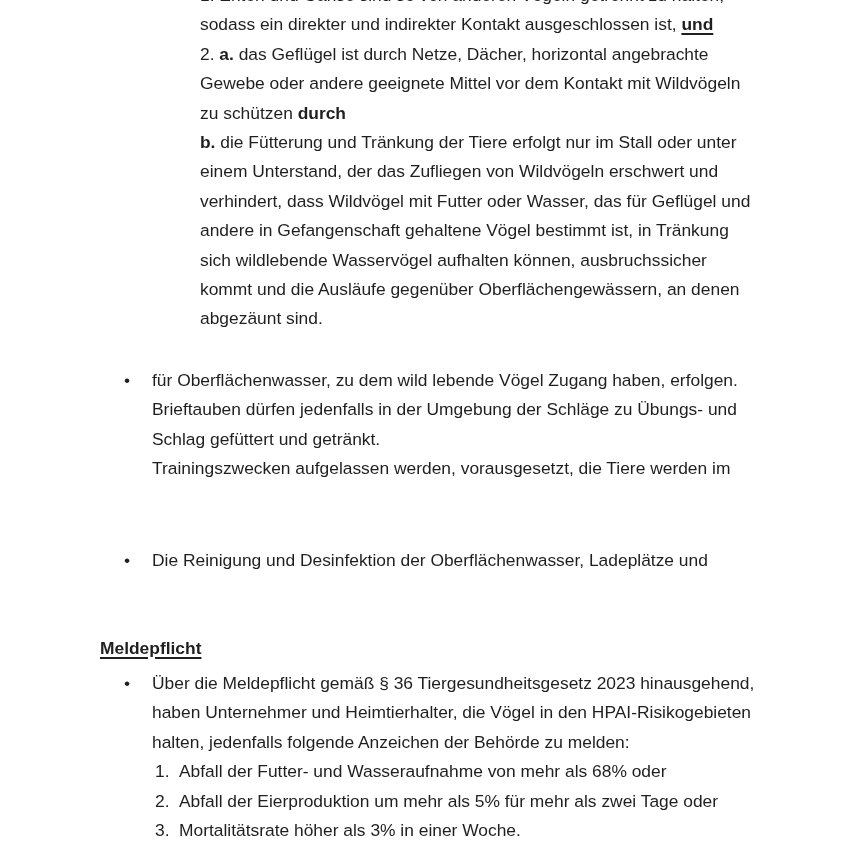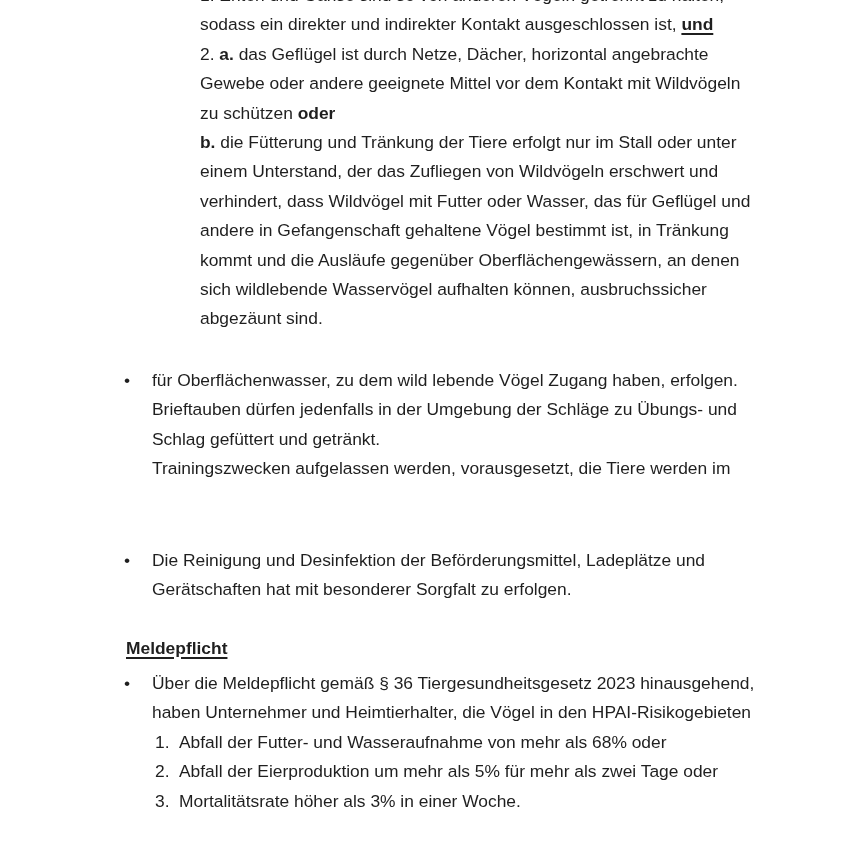--- a/index.html
+++ b/index.html
@@ -23,72 +23,72 @@
   .u { text-decoration: underline; text-decoration-thickness: 1.8px; text-underline-offset: 3px; }
   
   .conditions { left: 200px; top: -19px; width: 640px; }
   
   .bullet-item { left: 124px; padding-left: 28px; width: 700px; }
   .bullet-item .marker { position: absolute; left: 0; top: 0; line-height: 29.4px; }
   .bullet-traenkung   { top: 366px; }
   .bullet-reinigung   { top: 546px; }
   .bullet-meldepflicht{ top: 669px; }
   
-  .heading { left: 100px; top: 634px; font-weight: bold; margin-left: 26px; }
+  .heading { left: 100px; top: 634px; font-weight: bold; }
   
   .numline { position: relative; padding-left: 27px; white-space: nowrap; }
   .numline .num { position: absolute; left: 3px; }
 </style>
 </head>
 <body style="background: rgb(255, 255, 255); color: rgb(31, 31, 31);">
 
 <div class="page">
 
   <div class="block conditions">
       <div class="line"><span>1. Enten und Gänse sind so von anderen Vögeln getrennt zu halten,</span></div>
       <div class="line"><span>sodass ein direkter und indirekter Kontakt ausgeschlossen ist, </span><span class="b u">und</span></div>
       <div class="line"><span>2. </span><span class="b">a.</span><span> das Geflügel ist durch Netze, Dächer, horizontal angebrachte</span></div>
       <div class="line"><span>Gewebe oder andere geeignete Mittel vor dem Kontakt mit Wildvögeln</span></div>
-      <div class="line"><span>zu schützen </span><span class="b">oder</span></div>
+      <div class="line"><span>zu schützen </span><span class="b">durch</span></div>
       <div class="line"><span class="b">b.</span><span> die Fütterung und Tränkung der Tiere erfolgt nur im Stall oder unter</span></div>
       <div class="line"><span>einem Unterstand, der das Zufliegen von Wildvögeln erschwert und</span></div>
       <div class="line"><span>verhindert, dass Wildvögel mit Futter oder Wasser, das für Geflügel und</span></div>
       <div class="line"><span>andere in Gefangenschaft gehaltene Vögel bestimmt ist, in Tränkung</span></div>
+      <div class="line"><span>sich wildlebende Wasservögel aufhalten können, ausbruchssicher</span></div>
       <div class="line"><span>kommt und die Ausläufe gegenüber Oberflächengewässern, an denen</span></div>
-      <div class="line"><span>sich wildlebende Wasservögel aufhalten können, ausbruchssicher</span></div>
       <div class="line"><span>abgezäunt sind.</span></div>
     </div>
 
   <div class="block bullet-item bullet-traenkung">
     <span class="marker">•</span>
     <div>
         <div class="line">für Oberflächenwasser, zu dem wild lebende Vögel Zugang haben, erfolgen.</div>
         <div class="line">Brieftauben dürfen jedenfalls in der Umgebung der Schläge zu Übungs- und</div>
         <div class="line">Schlag gefüttert und getränkt.</div>
         <div class="line">Trainingszwecken aufgelassen werden, vorausgesetzt, die Tiere werden im</div>
       </div>
   </div>
 
   <div class="block bullet-item bullet-reinigung">
     <span class="marker">•</span>
     <div>
-        <div class="line">Die Reinigung und Desinfektion der Beförderungsmittel, Ladeplätze und</div>
-        <div class="line">Gerätschaften hat mit besonderer Sorgfalt zu erfolgen.</div>
+        <div class="line">Die Reinigung und Desinfektion der Oberflächenwasser, Ladeplätze und</div>
       </div>
   </div>
 
   <div class="block heading">
     <span class="u">Meldepflicht</span>
   </div>
 
   <div class="block bullet-item bullet-meldepflicht">
     <span class="marker">•</span>
     <div>
         <div class="line">Über die Meldepflicht gemäß § 36 Tiergesundheitsgesetz 2023 hinausgehend,</div>
         <div class="line">haben Unternehmer und Heimtierhalter, die Vögel in den HPAI-Risikogebieten</div>
+        <div class="line">halten, jedenfalls folgende Anzeichen der Behörde zu melden:</div>
       </div>
     <div>
         <div class="numline"><span class="num">1.</span><span>Abfall der Futter- und Wasseraufnahme von mehr als 68% oder</span></div>
         <div class="numline"><span class="num">2.</span><span>Abfall der Eierproduktion um mehr als 5% für mehr als zwei Tage oder</span></div>
         <div class="numline"><span class="num">3.</span><span>Mortalitätsrate höher als 3% in einer Woche.</span></div>
       </div>
   </div>
 
 </div>
 

